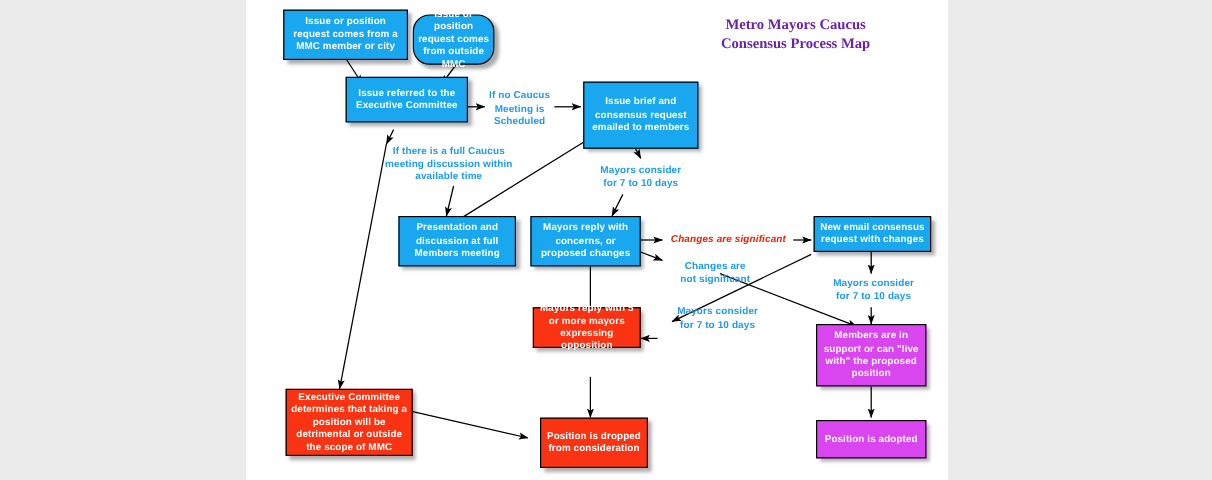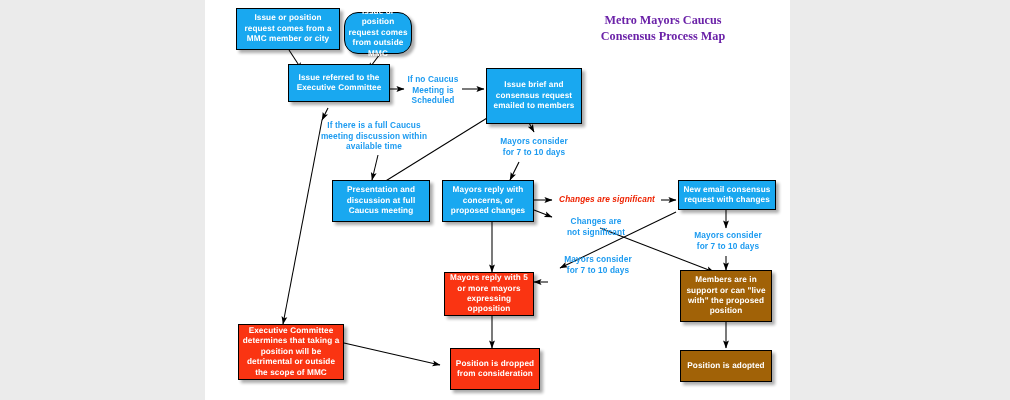--- a/index.html
+++ b/index.html
@@ -54,21 +54,21 @@
     align-items: center;
     justify-content: center;
     padding: 2px 3px;
     box-shadow: 3px 3px 3px rgba(0,0,0,0.33);
     letter-spacing: 0.1px;
     text-rendering: geometricPrecision;
   }
   .node span { display: block; width: 100%; }
   .n-blue  { background: #19a8f0; }
   .n-red   { background: #fa3412; }
-  .n-green { background: #a16207; }
+  .n-green { background: #d946ef; }
 
   .edge-label {
     position: absolute;
     font-size: 8.3px;
     line-height: 10.6px;
     font-weight: bold;
     text-align: center;
     color: #1d9bf0;
     white-space: pre-line;
     letter-spacing: 0.1px;
@@ -162,32 +162,32 @@
 
     <div class="node n-blue" style="left:288px; top:64px; width:102px; height:38px;">
       <span>Issue referred to the Executive Committee</span>
     </div>
 
     <div class="node n-blue" style="left:486px; top:68px; width:96px; height:56px;">
       <span>Issue brief and consensus request emailed to members</span>
     </div>
 
     <div class="node n-blue" style="left:332px; top:180px; width:98px; height:42px;">
-      <span>Presentation and discussion at full Caucus meeting</span>
+      <span>Presentation and discussion at full Members meeting</span>
     </div>
 
     <div class="node n-blue" style="left:442px; top:180px; width:92px; height:42px;">
       <span>Mayors reply with concerns, or proposed changes</span>
     </div>
 
     <div class="node n-blue" style="left:678px; top:180px; width:98px; height:30px;">
       <span>New email consensus request with changes</span>
     </div>
 
-    <div class="node n-red" style="left:444px; top:272px; width:90px; height:44px;">
+    <div class="node n-red" style="left:444px; top:256px; width:90px; height:34px;">
       <span>Mayors reply with 5 or more mayors expressing  opposition</span>
     </div>
 
     <div class="node n-green" style="left:680px; top:270px; width:92px; height:52px;">
       <span>Members are in support or can "live with" the proposed position</span>
     </div>
 
     <div class="node n-red" style="left:450px; top:348px; width:90px; height:42px;">
       <span>Position is dropped from consideration</span>
     </div>

